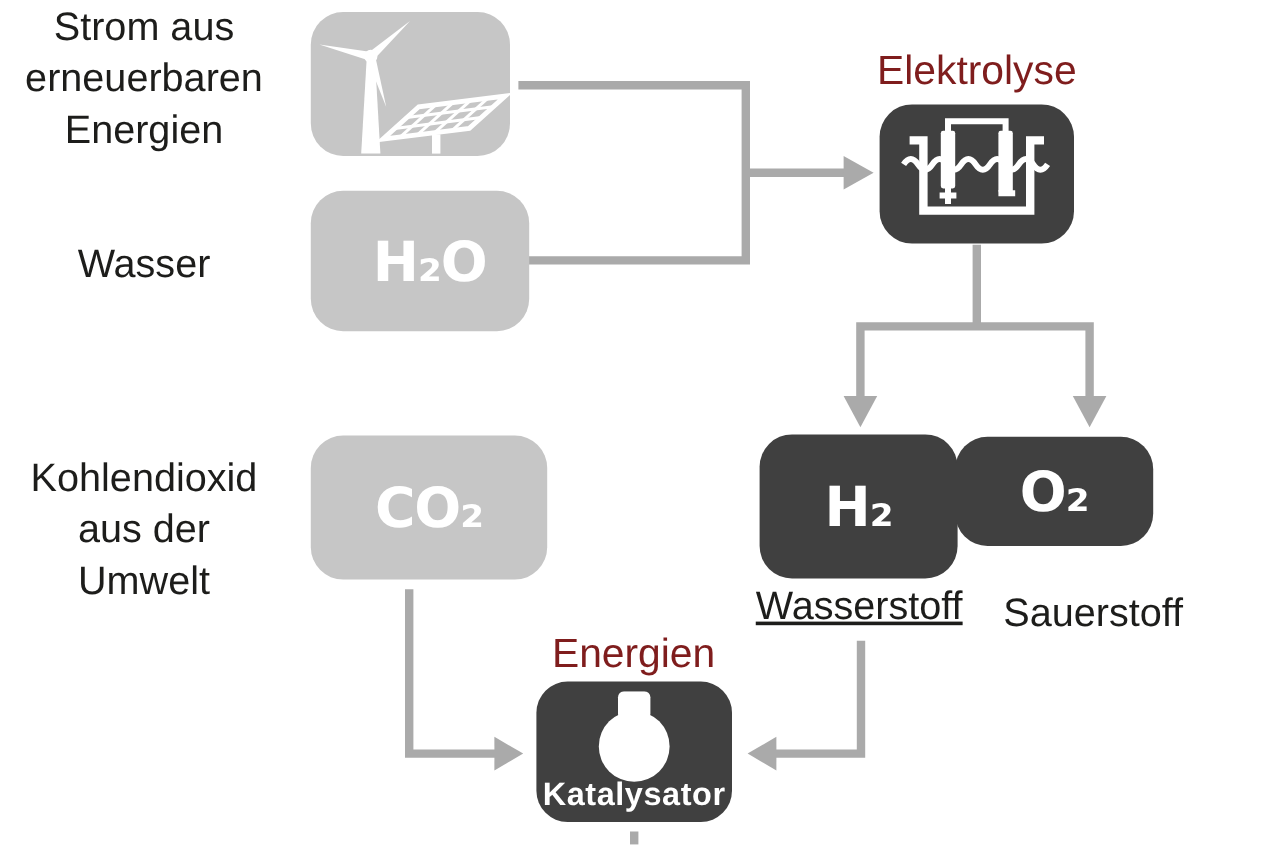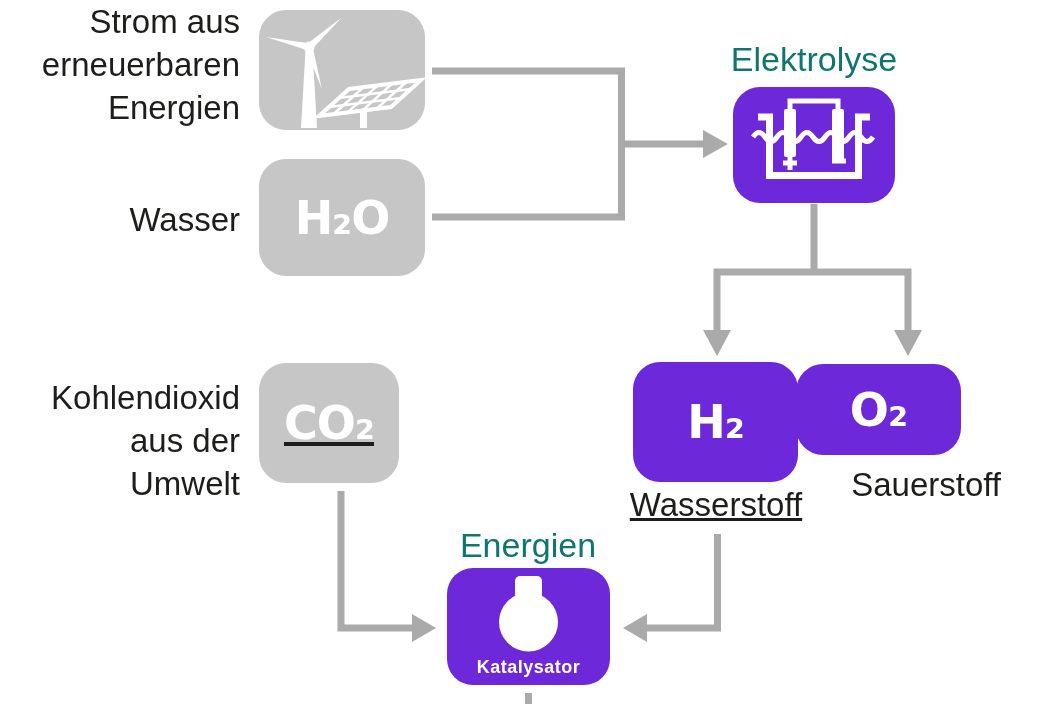--- a/index.html
+++ b/index.html
@@ -3,34 +3,34 @@
 <meta charset="utf-8">
 <style>
   html,body{margin:0;padding:0;background:#ffffff;}
   .canvas{
     position:relative;width:1056px;height:704px;background:#ffffff;overflow:hidden;
     font-family:"Liberation Sans",sans-serif;color:#1d1d1b;
   }
   .connectors{position:absolute;left:0;top:0;z-index:1;}
   .box{position:absolute;z-index:2;border-radius:27px;display:flex;align-items:center;justify-content:center;}
   .box.gray{background:#c6c6c6;}
-  .box.blue{background:#6d28d9;}
+  .box.blue{background:#404040;}
   .lbl{
     position:absolute;z-index:2;font-size:33px;line-height:43px;
-    white-space:pre-line;text-align:right;color:#1d1d1b;
+    white-space:pre-line;text-align:center;color:#1d1d1b;
   }
-  .title{position:absolute;z-index:2;font-size:34px;text-align:center;color:#0f766e;}
+  .title{position:absolute;z-index:2;font-size:34px;text-align:center;color:#7f1d1d;}
   .caption{position:absolute;z-index:2;font-size:33px;text-align:center;color:#1d1d1b;}
   .formula{
     font-family:"DejaVu Sans",sans-serif;font-weight:bold;color:#ffffff;
     font-size:46px;letter-spacing:-1px;
   }
   .badge{
     position:absolute;left:0;right:0;bottom:7px;text-align:center;
-    font-size:18px;font-weight:bold;color:#ffffff;letter-spacing:0.5px;
+    font-size:27px;font-weight:bold;color:#ffffff;letter-spacing:0.5px;
   }
   .icon-svg{display:block;}
 </style>
 </head>
 <body>
 
 <div class="canvas">
 
   <svg class="connectors" width="1056" height="704" viewBox="0 0 1056 704">
     <g stroke="#aaaaaa" stroke-width="7" fill="none">
@@ -74,21 +74,21 @@
           <line x1="70" y1="97" x2="142" y2="88"></line>
           <line x1="80" y1="88" x2="152" y2="79"></line>
         </g>
       </g>
       <rect fill="#ffffff" x="101" y="102" width="7" height="16"></rect>
     </svg>
   </div>
 
   <div class="lbl" style="left:0;top:198px;width:240px;">Wasser</div>
 
-  <div class="box gray" style="left:259px;top:159px;width:166px;height:117px;">
+  <div class="box gray" style="left:259px;top:159px;width:166px;height:117px;padding-left:16px;">
     <span class="formula">H₂O</span>
   </div>
 
   <div class="title" style="left:704px;top:40px;width:220px;">Elektrolyse</div>
 
   <div class="box blue" style="left:733px;top:87px;width:162px;height:116px;">
     <svg class="icon-svg" width="162" height="116" viewBox="0 0 162 116">
       <g stroke="#ffffff" fill="none">
         <path stroke-width="7" d="M25 30 H36.5 V88.5 H125.5 V30 H137"></path>
         <path stroke-width="5" d="M57 28 V14 H105 V28"></path>
@@ -103,27 +103,27 @@
   </div>
 
   <div class="box blue" style="left:633px;top:362px;width:165px;height:120px;">
     <span class="formula">H₂</span>
   </div>
   <div class="caption" style="left:623px;top:486px;width:186px;text-decoration:underline;">Wasserstoff</div>
 
   <div class="box blue" style="left:796px;top:364px;width:165px;height:91px;text-align:center;">
     <span class="formula">O₂</span>
   </div>
-  <div class="caption" style="left:821px;top:466px;width:180px;text-align:right;">Sauerstoff</div>
+  <div class="caption" style="left:821px;top:492px;width:180px;">Sauerstoff</div>
 
   <div class="lbl" style="left:0;top:376px;width:240px;">Kohlendioxid
 aus der
 Umwelt</div>
 
-  <div class="box gray" style="left:259px;top:363px;width:140px;height:120px;text-decoration:underline;">
+  <div class="box gray" style="left:259px;top:363px;width:197px;height:120px;">
     <span class="formula">CO₂</span>
   </div>
 
   <div class="title" style="left:428px;top:526px;width:200px;">Energien</div>
 
   <div class="box blue" style="left:447px;top:568px;width:163px;height:117px;border-radius:26px;">
     <svg class="icon-svg" width="163" height="80" viewBox="0 0 163 80" style="position:absolute;left:0;top:8px;">
       <g fill="#ffffff">
         <rect x="68" y="0" width="27" height="24" rx="5"></rect>
         <circle cx="81.5" cy="46" r="29.5"></circle>

